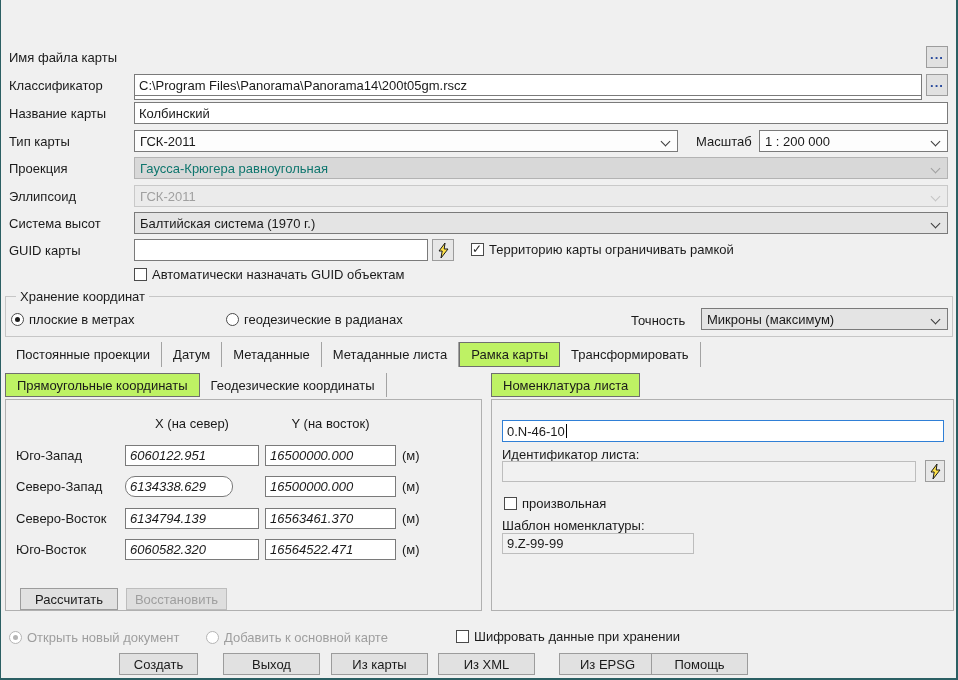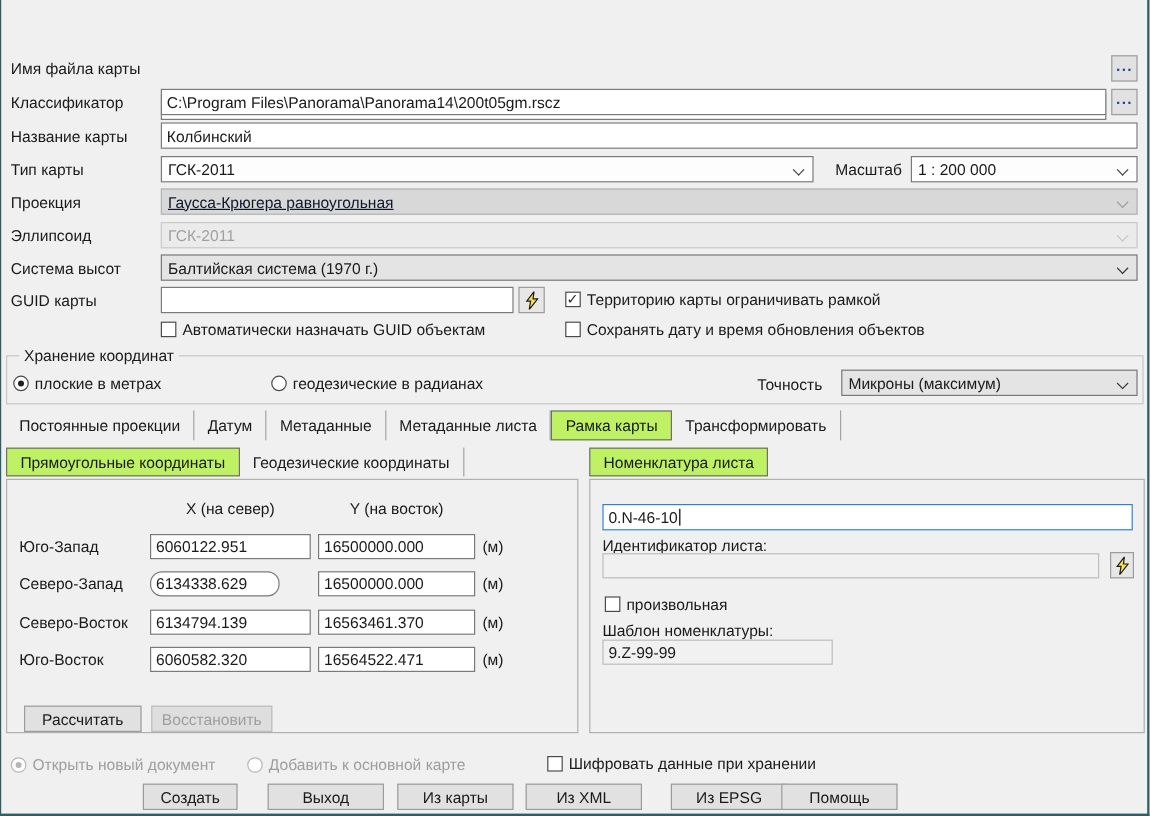--- a/index.html
+++ b/index.html
@@ -19,21 +19,21 @@
   .max-ic { width:10px; height:9px; border:1px solid #1a1a1a; display:block; }
   .close-ic { font-size:13px; color:#1a1a1a; line-height:1; }
   .flabel { position:absolute; white-space:nowrap; }
   .tbox { position:absolute; height:22px; box-sizing:border-box; border:1px solid #7a7a7a; background:#fff;
     font-family:inherit; font-size:13px; color:#1a1a1a; padding:0 4px; outline:none; }
   .combo { position:absolute; height:22px; box-sizing:border-box; border:1px solid #7a7a7a; background:#fdfdfd;
     display:flex; align-items:center; padding:0 22px 0 5px; white-space:nowrap; overflow:hidden; }
   .combo .chev { position:absolute; right:8px; top:7px; width:6px; height:6px;
     border-left:1px solid #3c3c3c; border-bottom:1px solid #3c3c3c; transform:rotate(-45deg); }
   .combo.gray { background:#e4e4e4; }
-  .combo.dis1 { background:#d8d8d8; color:#0f172a; border-color:#b3b3b3;text-decoration:underline; }
+  .combo.dis1 { background:#d8d8d8; color:#0f766e; border-color:#b3b3b3; }
   .combo.dis1 .chev { border-color:#a0a0a0; }
   .combo.dis2 { background:#ebebeb; color:#a0a0a0; border-color:#c9c9c9; }
   .combo.dis2 .chev { border-color:#c4c4c4; }
   .btn { position:absolute; height:22px; box-sizing:border-box; background:#e1e1e1; border:1px solid #9c9c9c;
     display:flex; align-items:center; justify-content:center; font-size:13px; }
   .btn.disabled { color:#9e9e9e; background:#dedede; border-color:#bdbdbd; }
   .btn.browse { color:#26489c; font-weight:bold; letter-spacing:1px; padding-bottom:6px; }
   .check, .radio { position:absolute; display:flex; align-items:center; gap:5px; height:16px; white-space:nowrap; }
   .cbox { width:13px; height:13px; box-sizing:border-box; border:1px solid #4a4a4a; background:#fff; position:relative; flex:0 0 auto; }
   .cbox.checked::after { content:"\2713"; position:absolute; left:0; top:-2px; font-size:12px; color:#2b2b2b; }
@@ -43,21 +43,21 @@
   .disabled-ctl .rdot.sel::after { background:#b5b5b5; }
   .disabled-ctl .lbl { color:#9e9e9e; }
   .groupbox { position:absolute; box-sizing:border-box; border:1px solid #c6c6c6; }
   .glegend { position:absolute; left:10px; top:-8px; background:#f0f0f0; padding:0 4px; }
   .tabrow { position:absolute; display:flex; align-items:stretch; height:25px; }
   .tab { padding:0 11px; display:flex; align-items:center; border-right:1px solid #a3a3a3; }
   .tab.selected { border:1px solid #6f6f6f; background:#bef264; }
   .panel { position:absolute; box-sizing:border-box; border:1px solid #b0b0b0; background:#f0f0f0; }
   .colhead { position:absolute; text-align:center; }
   .ptbox { position:absolute; height:21px; box-sizing:border-box; border:1px solid #7a7a7a; background:#fff;
-    font-family:inherit; font-size:13px; color:#1a1a1a; padding:0 4px; outline:none; }
+    font-family:inherit; font-size:13px; color:#1a1a1a; padding:0 4px; outline:none;font-style:italic; }
   .focusbox { position:absolute; height:22px; box-sizing:border-box; border:1px solid #2f7fd6; background:#fff;
     display:flex; align-items:center; padding:0 4px; }
   .caret { display:inline-block; width:1px; height:14px; background:#000; margin-left:1px; }
   .robox { position:absolute; height:21px; box-sizing:border-box; border:1px solid #bdbdbd; background:#f1f1f1;
     display:flex; align-items:center; padding:0 4px; }
   .bolt-btn { position:absolute; width:22px; height:22px; box-sizing:border-box; background:#e7e7e7; border:1px solid #9c9c9c;
     display:flex; align-items:center; justify-content:center; }
 </style>
 </head>
 <body>
@@ -115,24 +115,20 @@
   </div>
 
   <div class="check" style="left:470px;top:241px">
     <span class="cbox checked"></span>
     <span class="lbl">Территорию карты ограничивать рамкой</span>
   </div>
   <div class="check" style="left:133px;top:266px">
     <span class="cbox"></span>
     <span class="lbl">Автоматически назначать GUID объектам</span>
   </div>
-  <div class="check" style="left:470px;top:266px">
-    <span class="cbox"></span>
-    <span class="lbl">Сохранять дату и время обновления объектов</span>
-  </div>
 
   <div class="groupbox" style="left:4px;top:296px;width:948px;height:41px">
     <span class="glegend">Хранение координат</span>
   </div>
   <div class="radio" style="left:10px;top:311px">
     <span class="rdot sel"></span>
     <span class="lbl">плоские в метрах</span>
   </div>
   <div class="radio" style="left:225px;top:311px">
     <span class="rdot"></span>

